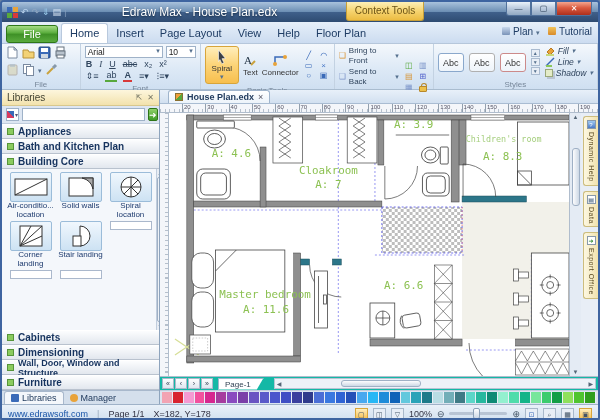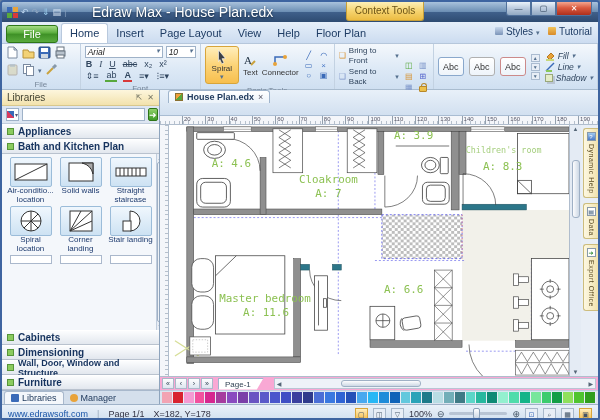--- a/index.html
+++ b/index.html
@@ -8,21 +8,21 @@
             background:#c8d8ec; position:relative; overflow:hidden; font-size:11px; }
 
   
   .titlebar { height:20px; background:linear-gradient(#a9c2dc,#6d8fb4 48%,#3f5f8a 52%,#2e4b71);
               position:relative; display:flex; align-items:center; color:#fff; }
   .qat { display:flex; align-items:center; gap:3px; margin-left:5px; }
   .qat-logo { width:11px; height:11px; display:grid; grid-template-columns:1fr 1fr; gap:1px; }
   .qat-logo i { display:block; }
   .qat-btn { font-size:9px; color:#d9e6f4; line-height:10px; }
   .qat-sep { color:#8aa3c0; font-size:8px; }
-  .title { position:absolute; left:90px; width:215px; text-align:left; font-size:14px;
+  .title { position:absolute; left:90px; width:215px; text-align:center; font-size:12px;
            text-shadow:0 1px 2px #14283f; white-space:nowrap; }
   .ctx-tab { position:absolute; left:344px; top:0; width:78px; height:19px;
              background:linear-gradient(#fdf0b8,#f6d470 50%,#ecbc42); border:1px solid #c79f38;
              border-top:none; border-radius:0 0 3px 3px; color:#6b5315; font-size:10px;
              text-align:center; line-height:17px; }
   .win-controls { position:absolute; right:6px; top:0; display:flex; }
   .wc { height:14px; border:1px solid #51719b; border-top:none; text-align:center;
         font-size:8px; line-height:13px; color:#23374f; }
   .wc-min, .wc-max { width:25px; background:linear-gradient(#eaf2fa,#b9c9dd 50%,#92a9c3); }
   .wc-min { border-radius:0 0 0 3px; }
@@ -46,21 +46,21 @@
 
   
   .ribbon { height:46px; background:linear-gradient(#f4f8fc,#dde9f6 55%,#cfdff1); display:flex;
             border-bottom:1px solid #a9bccf; }
   .rgroup { display:flex; flex-direction:column; border-right:1px solid #c3d2e2; }
   .rbody { flex:1; display:flex; align-items:center; padding:2px 4px; gap:4px; }
   .rlabel { height:11px; text-align:center; font-size:8px; color:#77879a; line-height:10px; }
   .icon-col { display:flex; flex-direction:column; gap:2px; }
   .icon-row { display:flex; gap:3px; align-items:center; }
   .combo { border:1px solid #9fb2c8; background:#fff; height:12px; font-size:8.5px;
-           display:flex; padding:0 2px; gap:2px; color:#222;font-style:italic; }
+           display:flex; padding:0 2px; gap:2px; color:#222; }
   .fbtn { font-size:9px; color:#30455e; padding:0 1px; line-height:10px; }
   .select-btn { width:36px; height:38px; background:linear-gradient(#ffeebb,#fcd478 50%,#f7bf4e);
                 border:1px solid #d8a53a; border-radius:3px; display:flex; flex-direction:column;
                 align-items:center; justify-content:center; font-size:8px; color:#333; }
   .tool-btn { display:flex; flex-direction:column; align-items:center; font-size:8px;
               color:#333; gap:1px; }
   .mini-grid { display:grid; grid-template-columns:12px 12px; gap:1px 3px; font-size:8px;
                color:#3a6ab8; text-align:center; line-height:9px; }
   .arr-rows { display:flex; flex-direction:column; gap:1px; font-size:8px; color:#30455e; }
   .arr-row { display:flex; align-items:center; gap:3px; line-height:10px; }
@@ -121,22 +121,22 @@
               border:1px solid #9fb0c5; border-radius:2px; }
   .lp-tabs { height:14px; display:flex; background:#d4dfec; border-top:1px solid #a8b8cc;
              align-items:stretch; padding-left:2px; }
   .lp-tab { padding:0 6px; font-size:9px; display:flex; align-items:center; gap:3px; color:#223c5e; }
   .lp-tab.active { background:#f4f7fb; border:1px solid #a8b8cc; border-bottom:none;
                    border-radius:3px 3px 0 0; }
   .lt-ic { width:8px; height:8px; border-radius:1px; }
 
   
   .canvaswrap { flex:1; display:flex; flex-direction:column; background:#dfe8f4; min-width:0; }
-  .doctabs { height:26px; background:linear-gradient(#e8f0f9,#d2e0f0); border-bottom:1px solid #a9bcd2;
-             display:flex; align-items:flex-start; padding-left:8px; }
+  .doctabs { height:14px; background:linear-gradient(#e8f0f9,#d2e0f0); border-bottom:1px solid #a9bcd2;
+             display:flex; align-items:center; padding-left:8px; }
   .doctab { height:13px; background:linear-gradient(#fff,#ecf3fa); border:1px solid #9fb4cc;
             border-bottom:none; border-radius:3px 3px 0 0; display:flex; align-items:center;
             gap:4px; padding:0 6px; font-size:9px; font-weight:bold; color:#223c5e; }
   .dt-ic { width:8px; height:8px; background:linear-gradient(135deg,#f0a03a 50%,#58a83c 50%);
            border:1px solid #8a7030; }
   .dt-close { font-weight:normal; color:#556; font-size:9px; }
   .hruler { height:9px; position:relative; overflow:hidden; border-bottom:1px solid #b0bdcd;
             background-color:#f4f6fa;
             background-image:repeating-linear-gradient(90deg,#b6c0cc 0 1px,transparent 1px 4.7px);
             background-size:100% 3px; background-position:0 100%; background-repeat:no-repeat; }
@@ -152,21 +152,21 @@
   .vs-thumb { width:8px; height:58px; margin:28px 0 auto; background:linear-gradient(90deg,#fdfdfe,#cdd8e5);
               border:1px solid #9fb0c5; border-radius:3px; }
   .sidetabs { width:17px; background:#e8eef6; display:flex; flex-direction:column; gap:5px;
               padding-top:3px; align-items:flex-end; }
   .sidetab { width:15px; background:linear-gradient(90deg,#fdf8e2,#f1e2ad); border:1px solid #cdbd7e;
              border-right:none; border-radius:3px 0 0 3px; display:flex; flex-direction:column;
              align-items:center; padding:3px 0; gap:3px; }
   .st-label { writing-mode:vertical-rl; font-size:7px; color:#5a4a20; letter-spacing:0.5px; }
   .st-ic { width:9px; height:9px; border:1px solid #8899aa; font-size:6px; text-align:center;
            line-height:8px; background:#fff; color:#246; }
-  .pagebar { height:14px; background:#f9a8d4; border-top:1px solid #b0bdcd; display:flex;
+  .pagebar { height:14px; background:#14b8a6; border-top:1px solid #b0bdcd; display:flex;
              align-items:center; font-size:8px; color:#345; padding-left:2px; }
   .pnav { width:12px; height:11px; border:1px solid #aab8ca; background:linear-gradient(#fdfdfe,#dfe7f0);
           text-align:center; line-height:10px; font-size:7px; margin-right:1px; }
   .page-tab { height:12px; background:#fff; border:1px solid #9fb4cc; border-bottom:none;
               padding:0 12px 0 6px; font-size:8px; line-height:11px; margin-left:4px;
               clip-path:polygon(0 0,100% 0,calc(100% - 7px) 100%,0 100%); }
   .hscroll { flex:1; margin:1px 2px 1px 10px; height:11px; background:#eef2f8;
              border:1px solid #b8c4d4; display:flex; align-items:center; font-size:6px; color:#567; }
   .hs-thumb { width:80px; height:7px; margin-left:60px; background:linear-gradient(#fdfdfe,#cdd8e5);
               border:1px solid #9fb0c5; border-radius:3px; }
@@ -221,21 +221,21 @@
     <div class="file-btn">File</div>
     <div class="mtab active">Home</div>
     <div class="mtab">Insert</div>
     <div class="mtab">Page Layout</div>
     <div class="mtab">View</div>
     <div class="mtab">Help</div>
     <div class="mtab">Floor Plan</div>
     <div class="menu-right">
       <span>
         <span class="mr-ic" style="background:linear-gradient(#c8d8ec,#7a93b8)"></span>
-        <span>Styles</span> <span class="caret">▾</span>
+        <span>Plan</span> <span class="caret">▾</span>
       </span>
       <span>
         <span class="mr-ic" style="background:linear-gradient(#f2c45a,#d88a2a)"></span>
         <span>Tutorial</span>
       </span>
     </div>
   </div>
 
   <div class="ribbon">
 
@@ -408,20 +408,21 @@
             <span>Line</span>
             <span class="caret">▾</span>
           </div>
           <div class="sty-row">
             <span class="ic-shadow"></span>
             <span>Shadow</span>
             <span class="caret">▾</span>
           </div>
         </div>
       </div>
+      <div class="rlabel">Styles</div>
     </div>
   </div>
 
   <div class="main">
 
     <div class="leftpanel">
       <div class="lp-header">
         <span>Libraries</span>
         <span class="sp"></span>
         <span class="lp-hbtn">⇱</span>
@@ -432,20 +433,24 @@
         <input class="lp-input" value="" style="">
         <span class="lp-go">➜</span>
       </div>
       <div class="lp-section">
         <span class="gsq"></span>
         <span>Appliances</span>
       </div>
       <div class="lp-section">
         <span class="gsq"></span>
         <span>Bath and Kitchen Plan</span>
+      </div>
+      <div class="lp-section">
+        <span class="gsq"></span>
+        <span>Building Core</span>
       </div>
 
       <div class="lp-tiles-wrap">
         <div class="lp-tiles">
           <div class="tile">
             <div class="tile-box">
                 <svg width="36" height="24">
                   <rect x="2" y="4" width="32" height="16" fill="#fff" stroke="#333"></rect>
                   <path d="M2,20 L34,4" stroke="#333" fill="none"></path>
                 </svg>
@@ -453,29 +458,20 @@
             <div class="tile-label">Air-conditio... location</div>
           </div>
           <div class="tile">
             <div class="tile-box">
                 <svg width="36" height="24">
                   <rect x="6" y="3" width="24" height="18" fill="#fff" stroke="#333"></rect>
                   <path d="M19,3 Q28,5 30,14 L30,3 Z" fill="#aaa" stroke="#333"></path>
                 </svg>
               </div>
             <div class="tile-label">Solid walls</div>
-          </div>
-          <div class="tile">
-            <div class="tile-box">
-                <svg width="36" height="24">
-                  <rect x="3" y="8" width="30" height="8" fill="#fff" stroke="#333"></rect>
-                  <path d="M7,8 v8 M11,8 v8 M15,8 v8 M19,8 v8 M23,8 v8 M27,8 v8" stroke="#333"></path>
-                </svg>
-              </div>
-            <div class="tile-label">Straight staircase</div>
           </div>
           <div class="tile">
             <div class="tile-box">
                 <svg width="36" height="24">
                   <circle cx="18" cy="12" r="10" fill="#fff" stroke="#333"></circle>
                   <path d="M18,12 L18,2 M18,12 L25,5 M18,12 L28,12 M18,12 L25,19 M18,12 L18,22 M18,12 L11,19 M18,12 L8,12" stroke="#333"></path>
                 </svg>
               </div>
             <div class="tile-label">Spiral location</div>
           </div>

